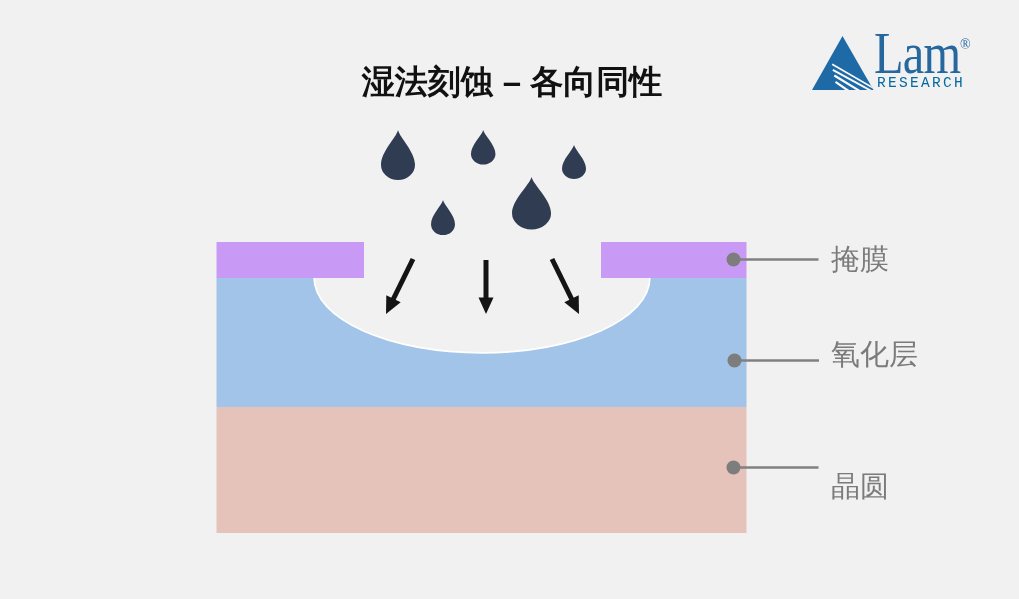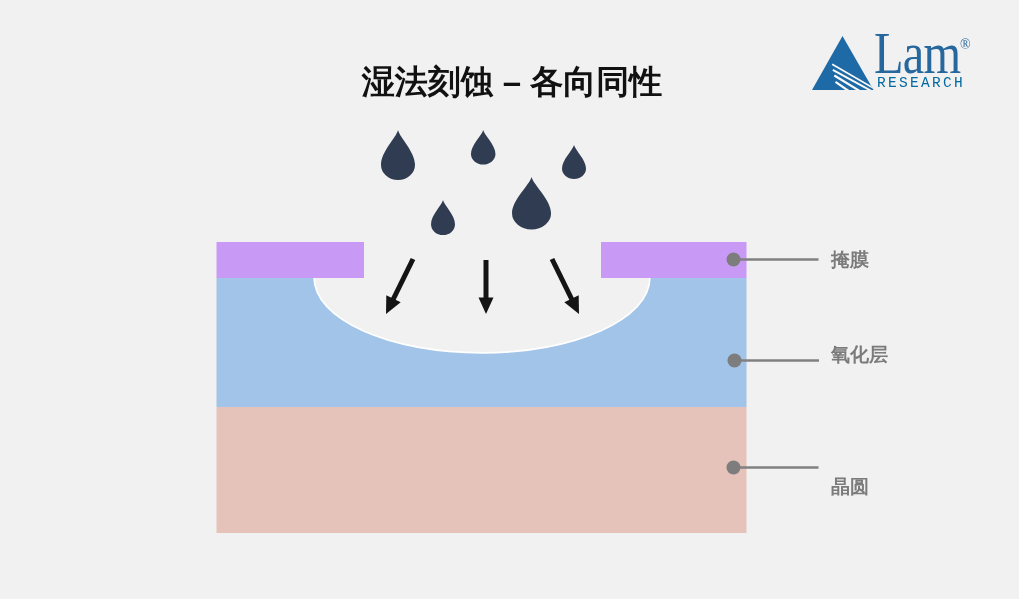--- a/index.html
+++ b/index.html
@@ -23,22 +23,22 @@
     text-align: center;
     font-size: 33px;
     font-weight: 700;
     color: #111111;
     letter-spacing: 0px;
     white-space: nowrap;
   }
   .layer-label {
     position: absolute;
     left: 831px;
-    font-size: 19px;
-    font-weight: 700;
+    font-size: 29px;
+    font-weight: 400;
     color: #7b7b7b;
     line-height: 29px;
     white-space: nowrap;
   }
   .label-mask  { top: 245px; }
   .label-oxide { top: 340px; }
   .label-wafer { top: 472px; }
   .logo {
     position: absolute;
     left: 0; top: 0;

